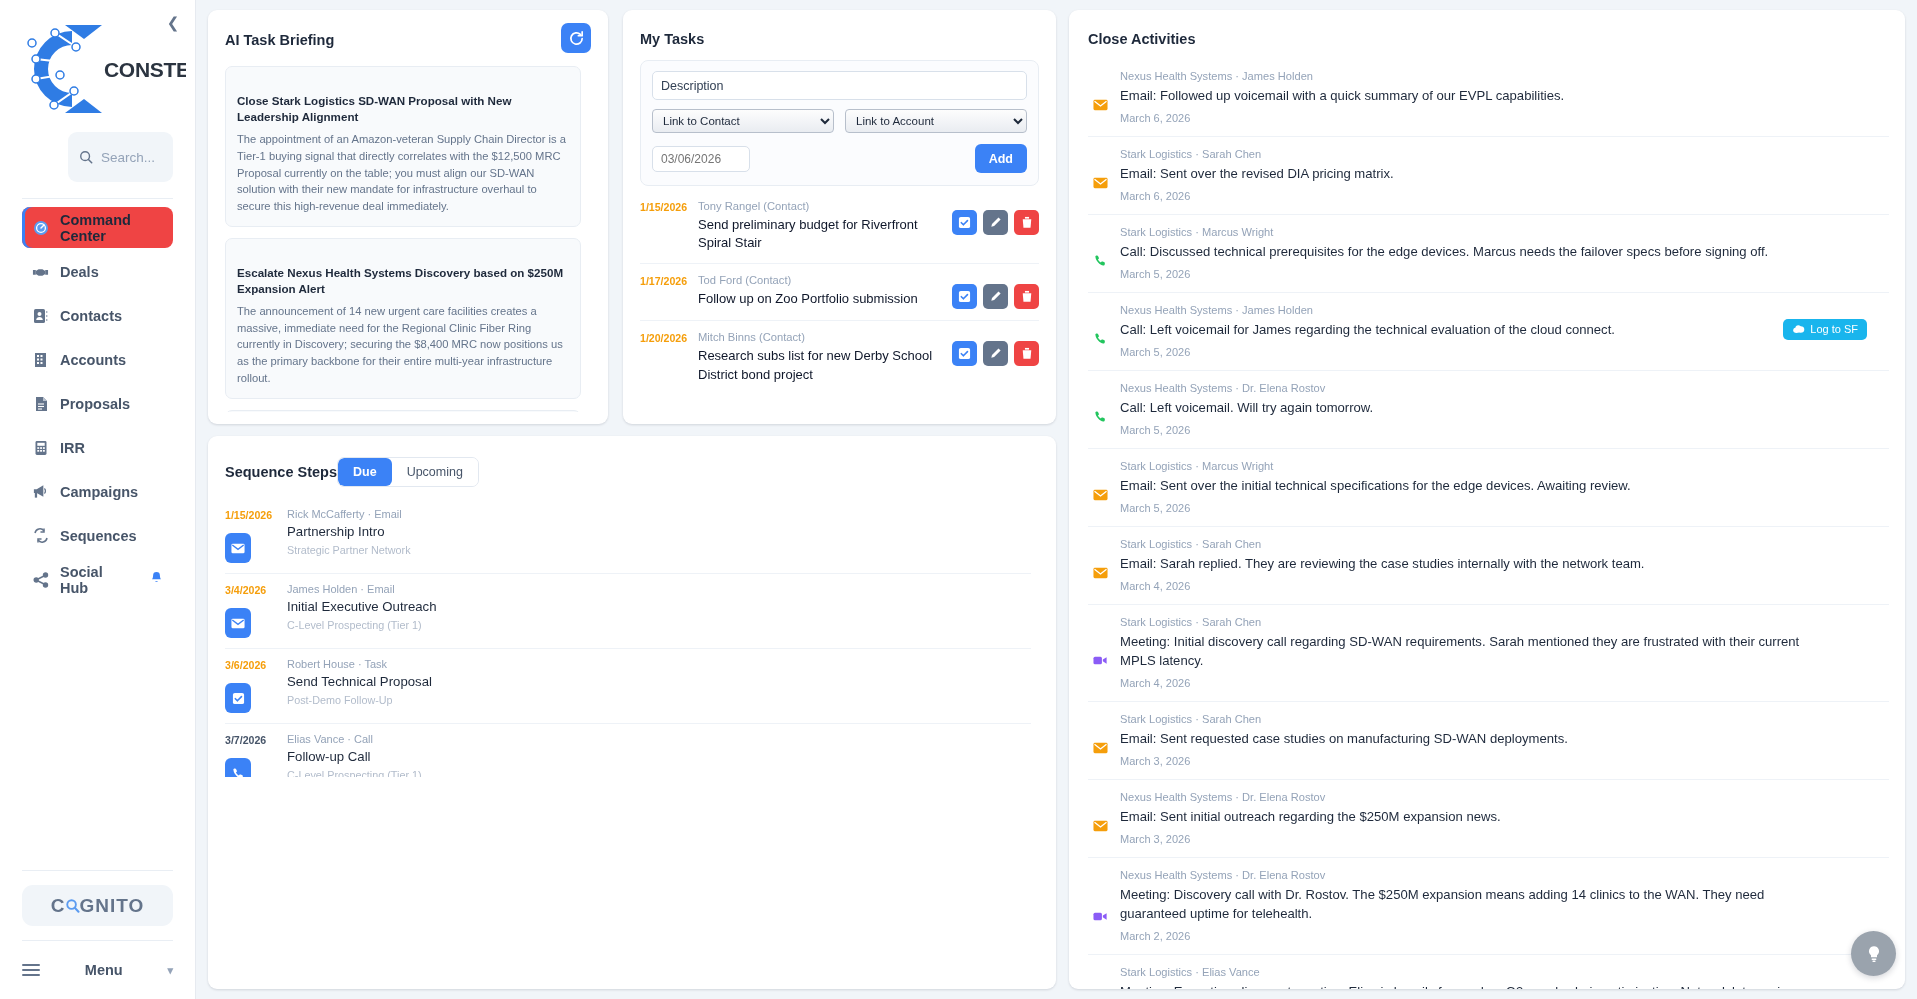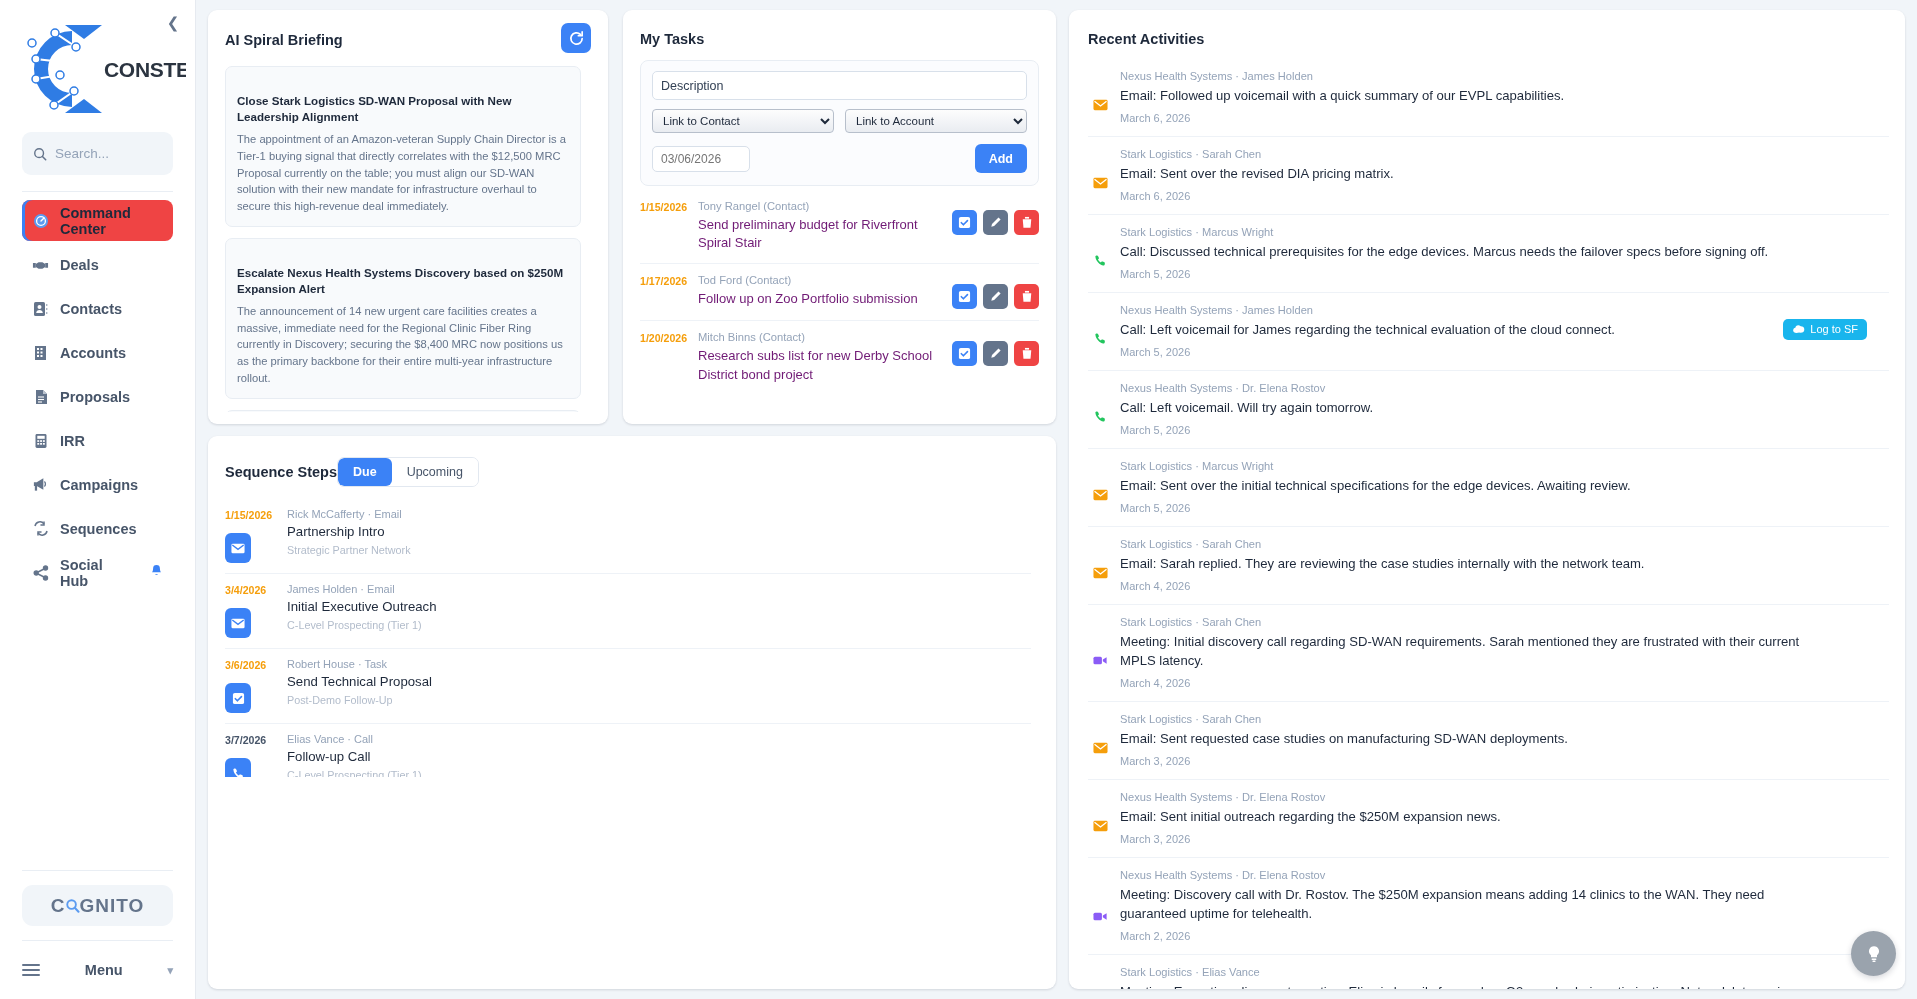--- a/index.html
+++ b/index.html
@@ -27,21 +27,21 @@
   }
   .logo-wrap {
     height: 128px; display: flex; align-items: center; justify-content: center;
     padding: 10px 8px 0 8px;
   }
   .logo-svg { width: 176px; height: 104px; }
   .search-wrap { padding: 4px 22px 0 22px; }
   .search-box {
     display: flex; align-items: center; gap: 8px;
     background: #f1f5f9; border-radius: 9px;
-    height: 43px; padding: 0 11px;
+    height: 50px; padding: 0 11px; margin-left: 46px;
   }
   .search-box svg { flex: 0 0 auto; }
   .search-input {
     border: none; outline: none; background: transparent;
     font-family: "Liberation Sans", sans-serif;
     font-size: 13.5px; color: #475569; width: 100%;
   }
   .search-input::placeholder { color: #94a3b8; }
   .nav-div { height: 1px; background: #e9eef4; margin: 16px 22px 8px 22px; }
   .nav { padding: 0 22px; display: flex; flex-direction: column; gap: 3px; }
@@ -144,21 +144,21 @@
   }
   .task-list { margin-top: 4px; }
   .task-row {
     display: flex; align-items: flex-start; padding: 10px 0 11px 0;
     border-bottom: 1px solid #eef2f7;
   }
   .task-row:last-child { border-bottom: none; }
   .task-date { width: 58px; min-width:58px; font-size: 10.6px; font-weight: bold; color: #f59e0b; padding-top: 1px; }
   .task-mid { flex: 1 1 auto; }
   .task-contact { font-size: 11.2px; color: #94a3b8; }
-  .task-desc { font-size: 13px; color: #701a75; line-height: 1.4; margin-top: 4px; }
+  .task-desc { font-size: 13px; color: #0f172a; line-height: 1.4; margin-top: 4px; }
   .task-acts { display: flex; gap: 6px; align-items: center; padding-top: 10px; }
   .act {
     width: 25px; height: 25px; border-radius: 5px; border: none; cursor: pointer;
     display: flex; align-items: center; justify-content: center;
   }
   .act.done { background: #3b82f6; }
   .act.edit { background: #64748b; }
   .act.del  { background: #ef4444; }
 
   
@@ -426,21 +426,21 @@
     </div>
   </aside>
 
   <main class="main">
 
     <div class="col-left">
       <div class="row-top">
 
         <section class="card briefing">
           <div class="briefing-head">
-            <div class="card-title">AI Spiral Briefing</div>
+            <div class="card-title">AI Task Briefing</div>
             <button class="refresh-btn">
               <svg width="17" height="17" viewBox="0 0 18 18" fill="none" stroke="#fff" stroke-width="1.8">
                 <path d="M15 9a6 6 0 1 1-1.9-4.4" stroke-linecap="round"></path>
                 <path d="M15 2v4h-4" stroke-linecap="round" stroke-linejoin="round"></path>
               </svg>
             </button>
           </div>
           <div class="brief-list">
             <div class="brief-item">
               <div class="brief-h">Close Stark Logistics SD-WAN Proposal with New Leadership Alignment</div>
@@ -645,21 +645,21 @@
               <div class="seq-title">Follow-up Call</div>
               <div class="seq-sub">C-Level Prospecting (Tier 1)</div>
             </div>
           </div>
 
         </div>
       </section>
     </div>
 
     <section class="card activities">
-      <div class="card-title">Recent Activities</div>
+      <div class="card-title">Close Activities</div>
       <div class="act-list">
 
         <div class="act-row">
           <div class="act-icon">
               <svg width="15" height="12" viewBox="0 0 16 12">
                 <rect x="0.5" y="0.5" width="15" height="11" rx="1.4" fill="#f59e0b"></rect>
                 <path d="M1.6 2l6.4 5 6.4-5" fill="none" stroke="#fff" stroke-width="1.4"></path>
               </svg>
             </div>
           <div class="act-body">

